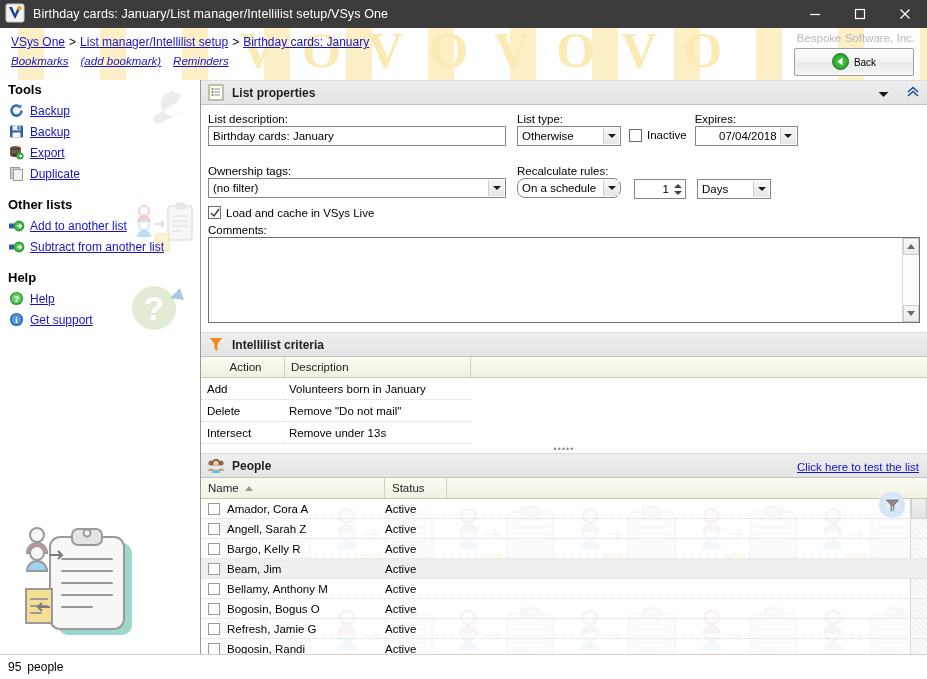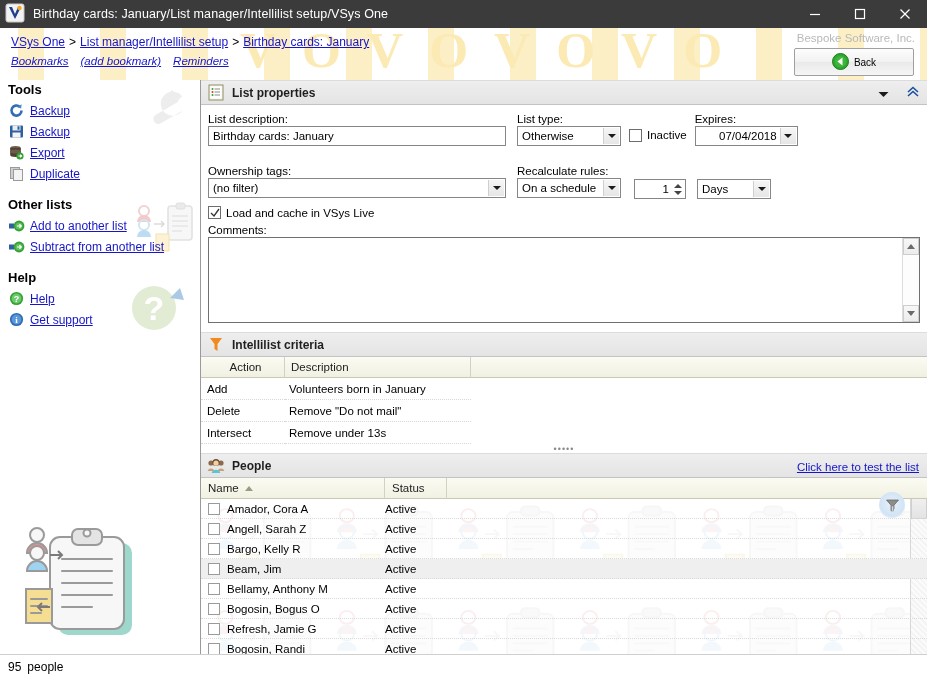--- a/index.html
+++ b/index.html
@@ -628,21 +628,21 @@
           <div class="fld-label">Ownership tags:</div>
           <div class="combo" style="width:298px;">
             <span>(no filter)</span>
             <span class="arrowbox">
                 <span class="caret-dn"></span>
               </span>
           </div>
         </div>
         <div style="width:108px; margin-left:9px;">
           <div class="fld-label">Recalculate rules:</div>
-          <div class="combo" style="width:104px;">
+          <div class="combo" style="width:104px;border-radius:8px;">
             <span>On a schedule</span>
             <span class="arrowbox">
                 <span class="caret-dn"></span>
               </span>
           </div>
         </div>
         <div style="width:54px; margin-left:9px;">
           <div style="height:14px;"></div>
           <div class="spin" style="width:52px;">
             <span>1</span>

